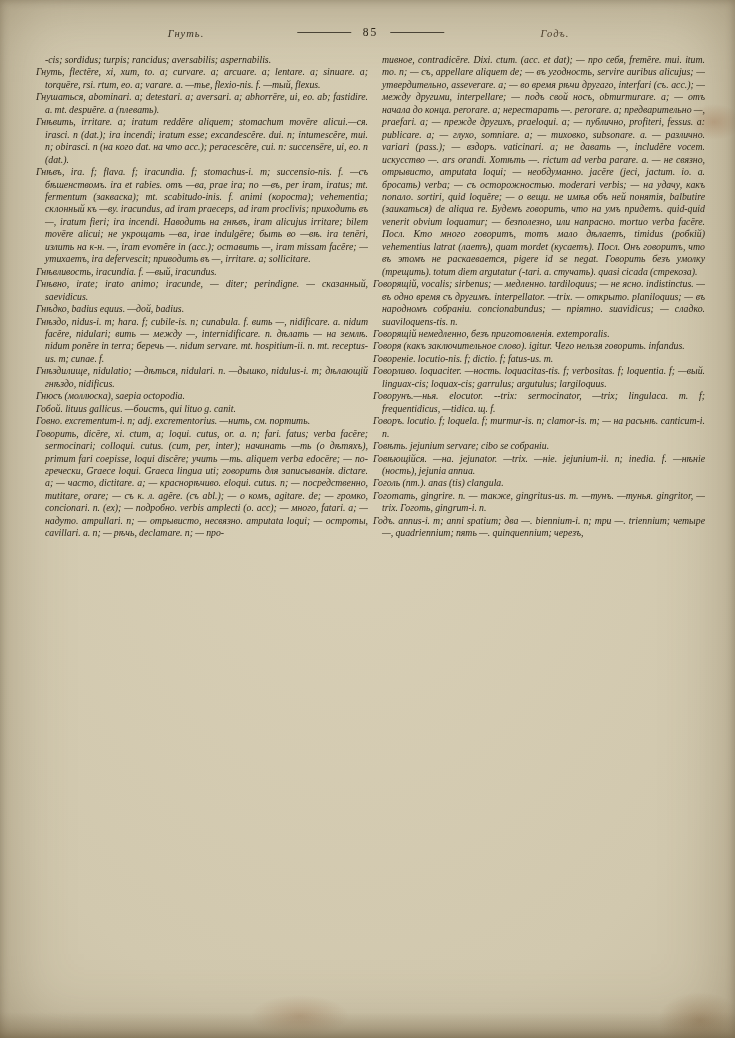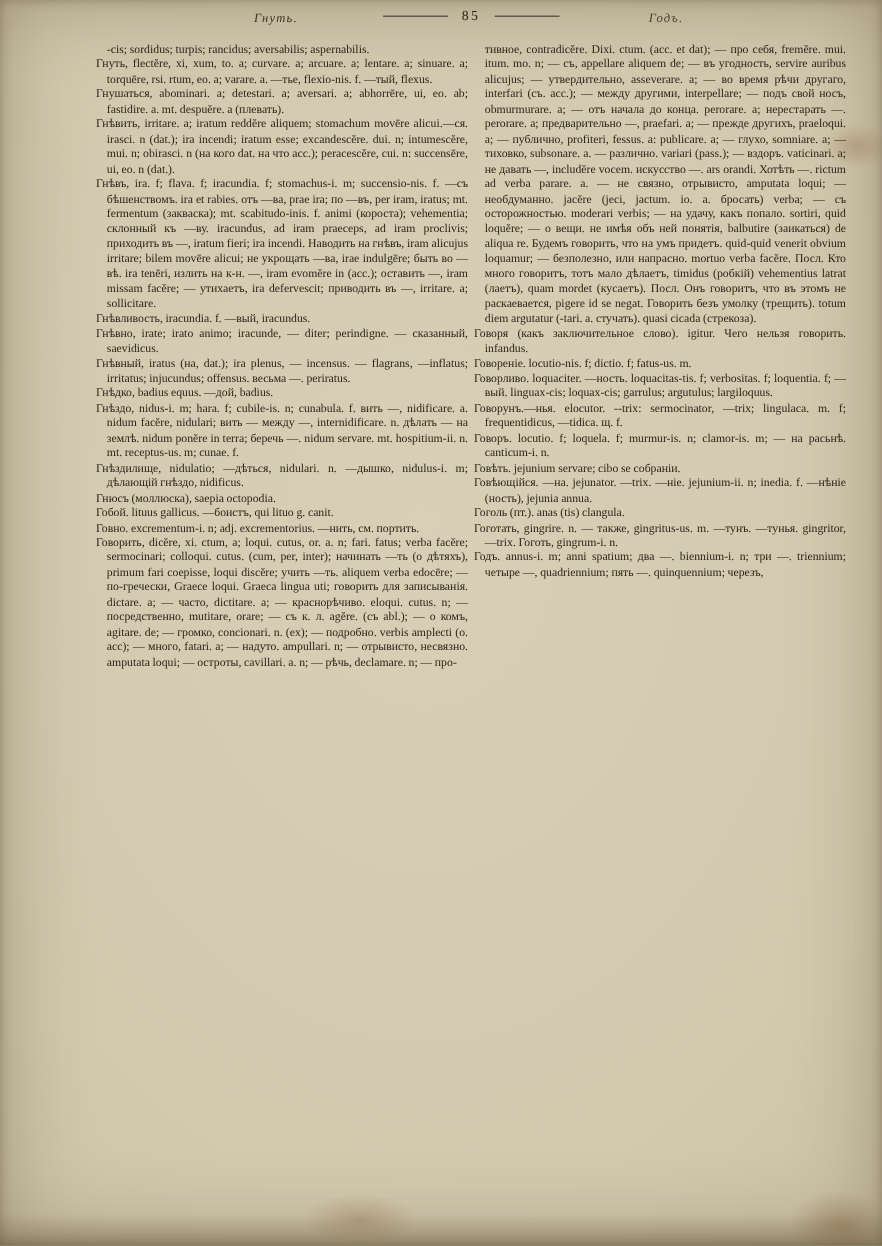--- a/index.html
+++ b/index.html
@@ -15,35 +15,35 @@
       radial-gradient(ellipse 70px 30px at 300px 1016px, rgba(140,85,45,.28), transparent 70%),
       radial-gradient(ellipse 60px 40px at 700px 1020px, rgba(120,80,40,.35), transparent 70%),
       radial-gradient(ellipse 120% 115% at 48% 42%, #d8cfb6 0%, #d1c8ae 50%, #c4b99d 82%, #a99d7f 100%);
     box-shadow: inset 0 0 70px rgba(92,74,44,.40), inset 0 0 10px rgba(60,45,25,.35);
   }
   .page::after{
     content:"";position:absolute;left:0;right:0;bottom:0;height:26px;
     background:linear-gradient(to bottom, rgba(90,70,40,0), rgba(90,70,40,.35));
     pointer-events:none;
   }
-  .inner{position:relative;padding:6px 30px 0 36px;margin-left:44px;}
+  .inner{position:relative;padding:24px 30px 0 36px;}
   .header{
     position:relative;height:24px;margin-bottom:6px;
     font-size:10.5px;letter-spacing:1px;
   }
   .running-head{position:absolute;top:4px;width:300px;text-align:center;font-style:italic;color:#3a3224;}
   .running-head.left{left:0;}
   .running-head.right{right:0;color:#4a3c2a;}
   .pageno-group{
     position:absolute;left:50%;top:2px;transform:translateX(-50%);
     white-space:nowrap;font-style:normal;letter-spacing:0;text-align:center;
   }
   .rule{display:inline-block;width:54px;border-top:1.5px solid #4a4336;vertical-align:middle;margin:0 12px 3px 12px;}
   .pageno{font-size:11.5px;letter-spacing:2px;}
-  .columns{display:flex;gap:5px;}
+  .columns{display:flex;gap:5px;font-style:italic;}
   .column{flex:1;min-width:0;}
   .entry{
     margin:0;
     font-size:9.8px;
     line-height:12.45px;
     text-align:justify;
     padding-left:9px;
     text-indent:-9px;
     word-spacing:-0.2px;
   }
@@ -61,31 +61,32 @@
     </div>
     <div class="columns">
       <div class="column">
           <p class="entry cont">-cis; sordidus; turpis; rancidus; aversabilis; aspernabilis.</p>
           <p class="entry">Гнуть, flectĕre, xi, xum, to. a; curvare. a; arcuare. a; lentare. a; sinuare. a; torquēre, rsi. rtum, eo. a; varare. a. —тье, flexio-nis. f. —тый, flexus.</p>
           <p class="entry">Гнушаться, abominari. a; detestari. a; aversari. a; abhorrēre, ui, eo. ab; fastidire. a. mt. despuĕre. a (плевать).</p>
           <p class="entry">Гнѣвить, irritare. a; iratum reddĕre aliquem; stomachum movēre alicui.—ся. irasci. n (dat.); ira incendi; iratum esse; excandescĕre. dui. n; intumescĕre, mui. n; obirasci. n (на кого dat. на что acc.); peracescĕre, cui. n: succensēre, ui, eo. n (dat.).</p>
           <p class="entry">Гнѣвъ, ira. f; flava. f; iracundia. f; stomachus-i. m; succensio-nis. f. —съ бѣшенствомъ. ira et rabies. отъ —ва, prae ira; по —въ, per iram, iratus; mt. fermentum (закваска); mt. scabitudo-inis. f. animi (короста); vehementia; склонный къ —ву. iracundus, ad iram praeceps, ad iram proclivis; приходить въ —, iratum fieri; ira incendi. Наводить на гнѣвъ, iram alicujus irritare; bilem movēre alicui; не укрощать —ва, irae indulgēre; быть во —вѣ. ira tenēri, излить на к-н. —, iram evomĕre in (acc.); оставить —, iram missam facĕre; — утихаетъ, ira defervescit; приводить въ —, irritare. a; sollicitare.</p>
           <p class="entry">Гнѣвливость, iracundia. f. —вый, iracundus.</p>
           <p class="entry">Гнѣвно, irate; irato animo; iracunde, — diter; perindigne. — сказанный, saevidicus.</p>
-          <p class="entry">Гнѣвный, iratus (на, dat.); ira plenus, — incensus. — flagrans, —inflatus; irritatus; injucundus; offensus. весьма —. periratus.</p>
           <p class="entry">Гнѣдко, badius equus. —дой, badius.</p>
           <p class="entry">Гнѣздо, nidus-i. m; hara. f; cubile-is. n; cunabula. f. вить —, nidificare. a. nidum facĕre, nidulari; вить — между —, internidificare. n. дѣлать — на землѣ. nidum ponĕre in terra; беречь —. nidum servare. mt. hospitium-ii. n. mt. receptus-us. m; cunae. f.</p>
           <p class="entry">Гнѣздилище, nidulatio; —дѣться, nidulari. n. —дышко, nidulus-i. m; дѣлающій гнѣздо, nidificus.</p>
           <p class="entry">Гнюсъ (моллюска), saepia octopodia.</p>
           <p class="entry">Гобой. lituus gallicus. —боистъ, qui lituo g. canit.</p>
           <p class="entry">Говно. excrementum-i. n; adj. excrementorius. —нить, см. портить.</p>
           <p class="entry">Говорить, dicĕre, xi. ctum, a; loqui. cutus, or. a. n; fari. fatus; verba facĕre; sermocinari; colloqui. cutus. (cum, per, inter); начинать —ть (о дѣтяхъ), primum fari coepisse, loqui discĕre; учить —ть. aliquem verba edocēre; — по-гречески, Graece loqui. Graeca lingua uti; говорить для записыванія. dictare. a; — часто, dictitare. a; — краснорѣчиво. eloqui. cutus. n; — посредственно, mutitare, orare; — съ к. л. agĕre. (съ abl.); — о комъ, agitare. de; — громко, concionari. n. (ex); — подробно. verbis amplecti (о. acc); — много, fatari. a; — надуто. ampullari. n; — отрывисто, несвязно. amputata loqui; — остроты, cavillari. a. n; — рѣчь, declamare. n; — про-</p>
         </div>
       <div class="column">
           <p class="entry cont">тивное, contradicĕre. Dixi. ctum. (acc. et dat); — про себя, fremĕre. mui. itum. mo. n; — съ, appellare aliquem de; — въ угодность, servire auribus alicujus; — утвердительно, asseverare. a; — во время рѣчи другаго, interfari (съ. acc.); — между другими, interpellare; — подъ свой носъ, obmurmurare. a; — отъ начала до конца. perorare. a; нерестарать —. perorare. a; предварительно —, praefari. a; — прежде другихъ, praeloqui. a; — публично, profiteri, fessus. a: publicare. a; — глухо, somniare. a; — тиховко, subsonare. a. — различно. variari (pass.); — вздоръ. vaticinari. a; не давать —, includĕre vocem. искусство —. ars orandi. Хотѣть —. rictum ad verba parare. a. — не связно, отрывисто, amputata loqui; — необдуманно. jacĕre (jeci, jactum. io. a. бросать) verba; — съ осторожностью. moderari verbis; — на удачу, какъ попало. sortiri, quid loquĕre; — о вещи. не имѣя объ ней понятія, balbutire (заикаться) de aliqua re. Будемъ говорить, что на умъ придетъ. quid-quid venerit obvium loquamur; — безполезно, или напрасно. mortuo verba facĕre. Посл. Кто много говоритъ, тотъ мало дѣлаетъ, timidus (робкій) vehementius latrat (лаетъ), quam mordet (кусаетъ). Посл. Онъ говоритъ, что въ этомъ не раскаевается, pigere id se negat. Говорить безъ умолку (трещить). totum diem argutatur (-tari. a. стучать). quasi cicada (стрекоза).</p>
+          <p class="entry">Говорящій, vocalis; sirbenus; — медленно. tardiloquus; — не ясно. indistinctus. — въ одно время съ другимъ. interpellator. —trix. — открыто. planiloquus; — въ народномъ собраніи. concionabundus; — пріятно. suavidicus; — сладко. suaviloquens-tis. n.</p>
+          <p class="entry">Говорящій немедленно, безъ приготовленія. extemporalis.</p>
           <p class="entry">Говоря (какъ заключительное слово). igitur. Чего нельзя говорить. infandus.</p>
           <p class="entry">Говореніе. locutio-nis. f; dictio. f; fatus-us. m.</p>
           <p class="entry">Говорливо. loquaciter. —ность. loquacitas-tis. f; verbositas. f; loquentia. f; —вый. linguax-cis; loquax-cis; garrulus; argutulus; largiloquus.</p>
           <p class="entry">Говорунъ.—нья. elocutor. --trix: sermocinator, —trix; lingulaca. m. f; frequentidicus, —tidica. щ. f.</p>
           <p class="entry">Говоръ. locutio. f; loquela. f; murmur-is. n; clamor-is. m; — на расьнѣ. canticum-i. n.</p>
           <p class="entry">Говѣть. jejunium servare; cibo se собраніи.</p>
           <p class="entry">Говѣющійся. —на. jejunator. —trix. —ніе. jejunium-ii. n; inedia. f. —нѣніе (ность), jejunia annua.</p>
           <p class="entry">Гоголь (пт.). anas (tis) clangula.</p>
           <p class="entry">Гоготать, gingrire. n. — также, gingritus-us. m. —тунъ. —тунья. gingritor, —trix. Гоготь, gingrum-i. n.</p>
           <p class="entry">Годъ. annus-i. m; anni spatium; два —. biennium-i. n; три —. triennium; четыре —, quadriennium; пять —. quinquennium; черезъ,</p>

